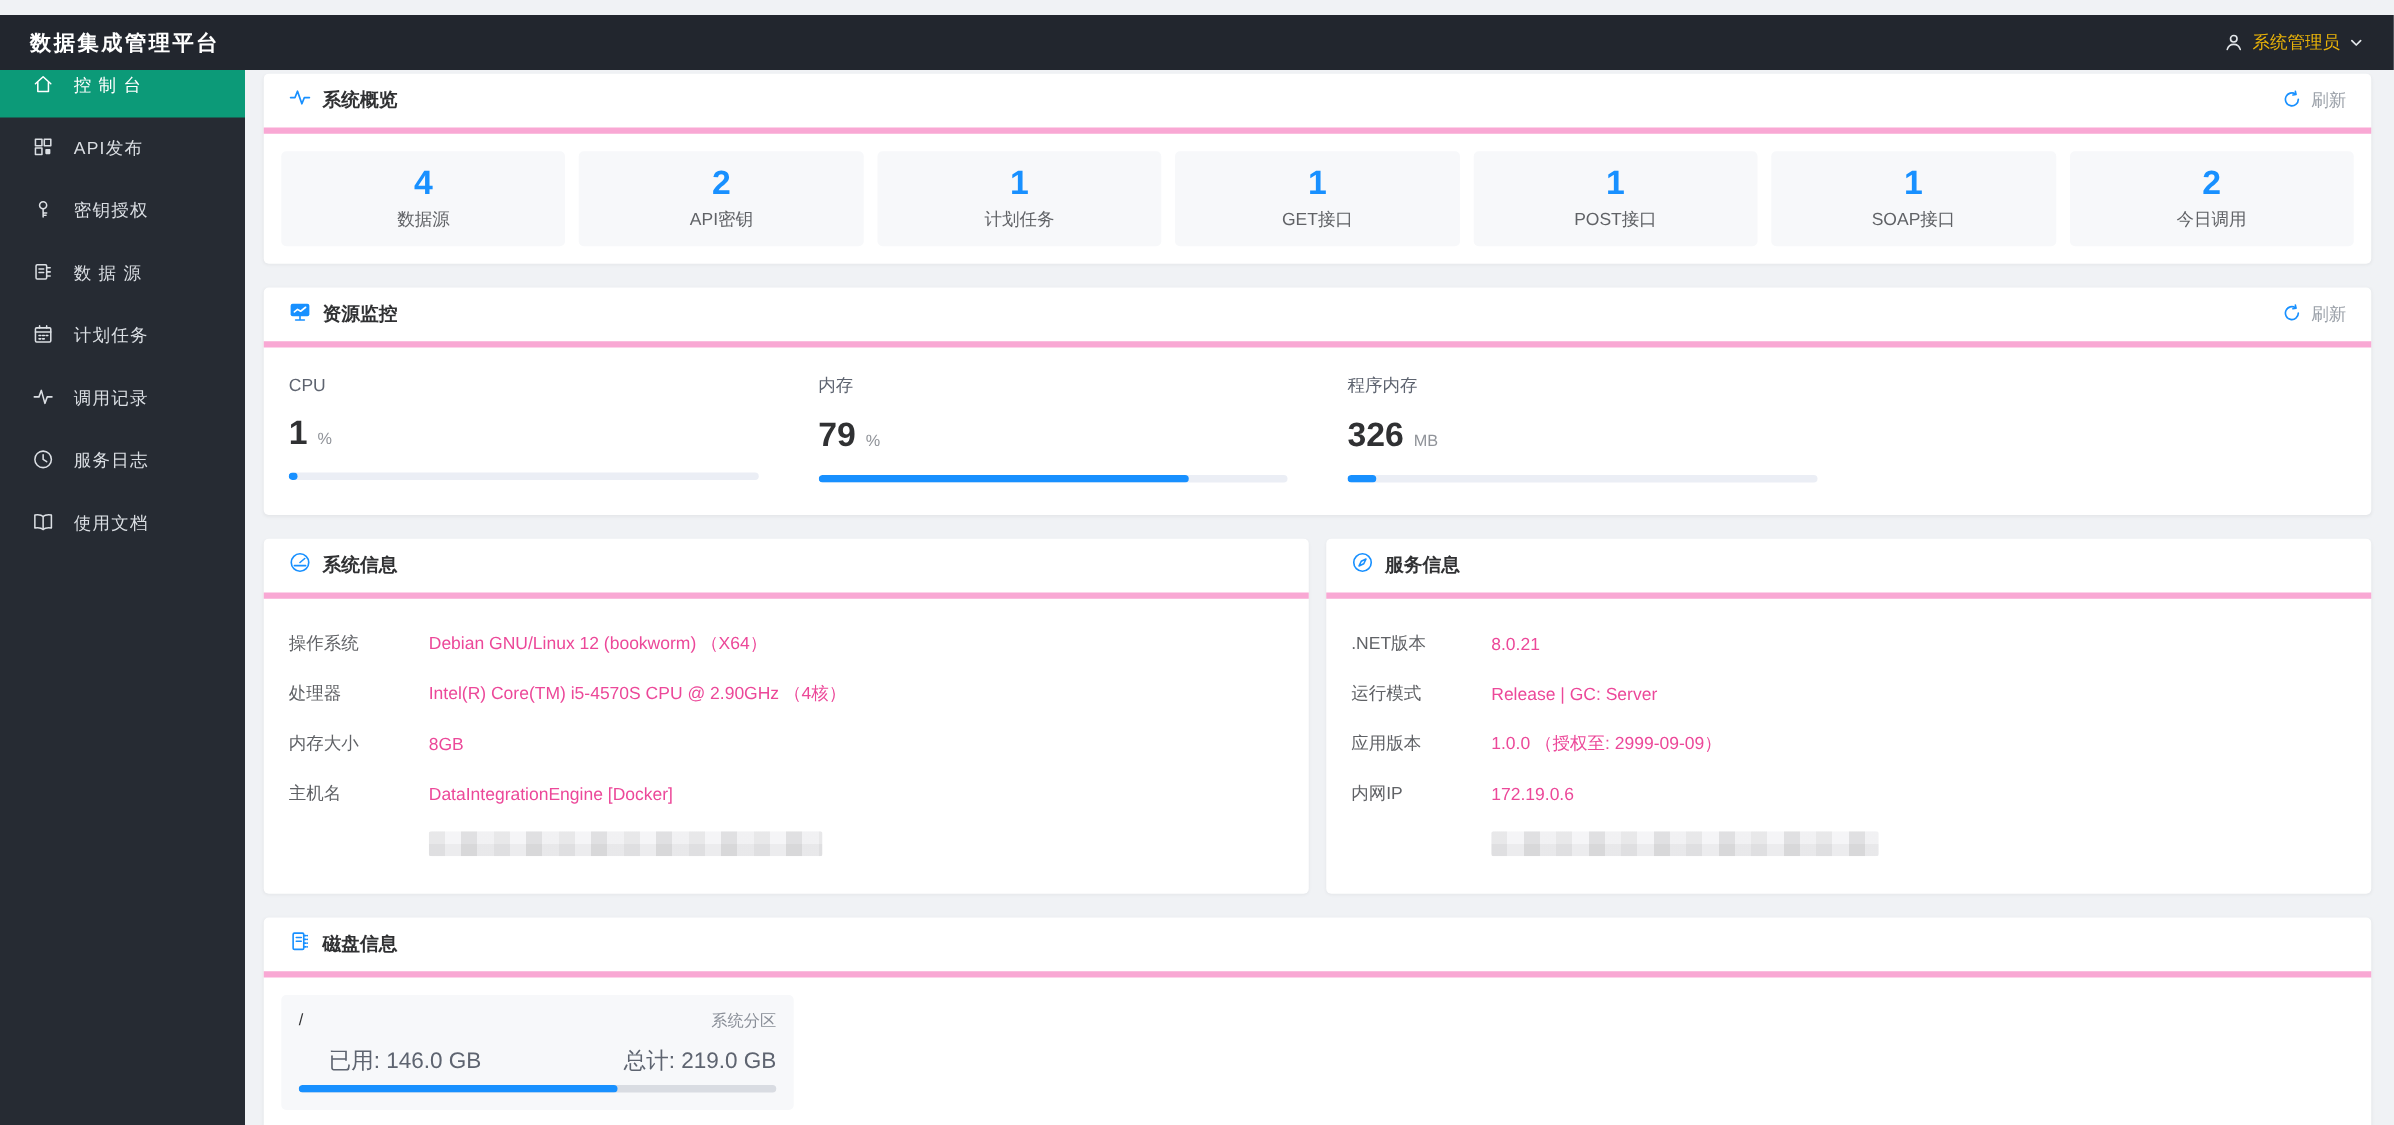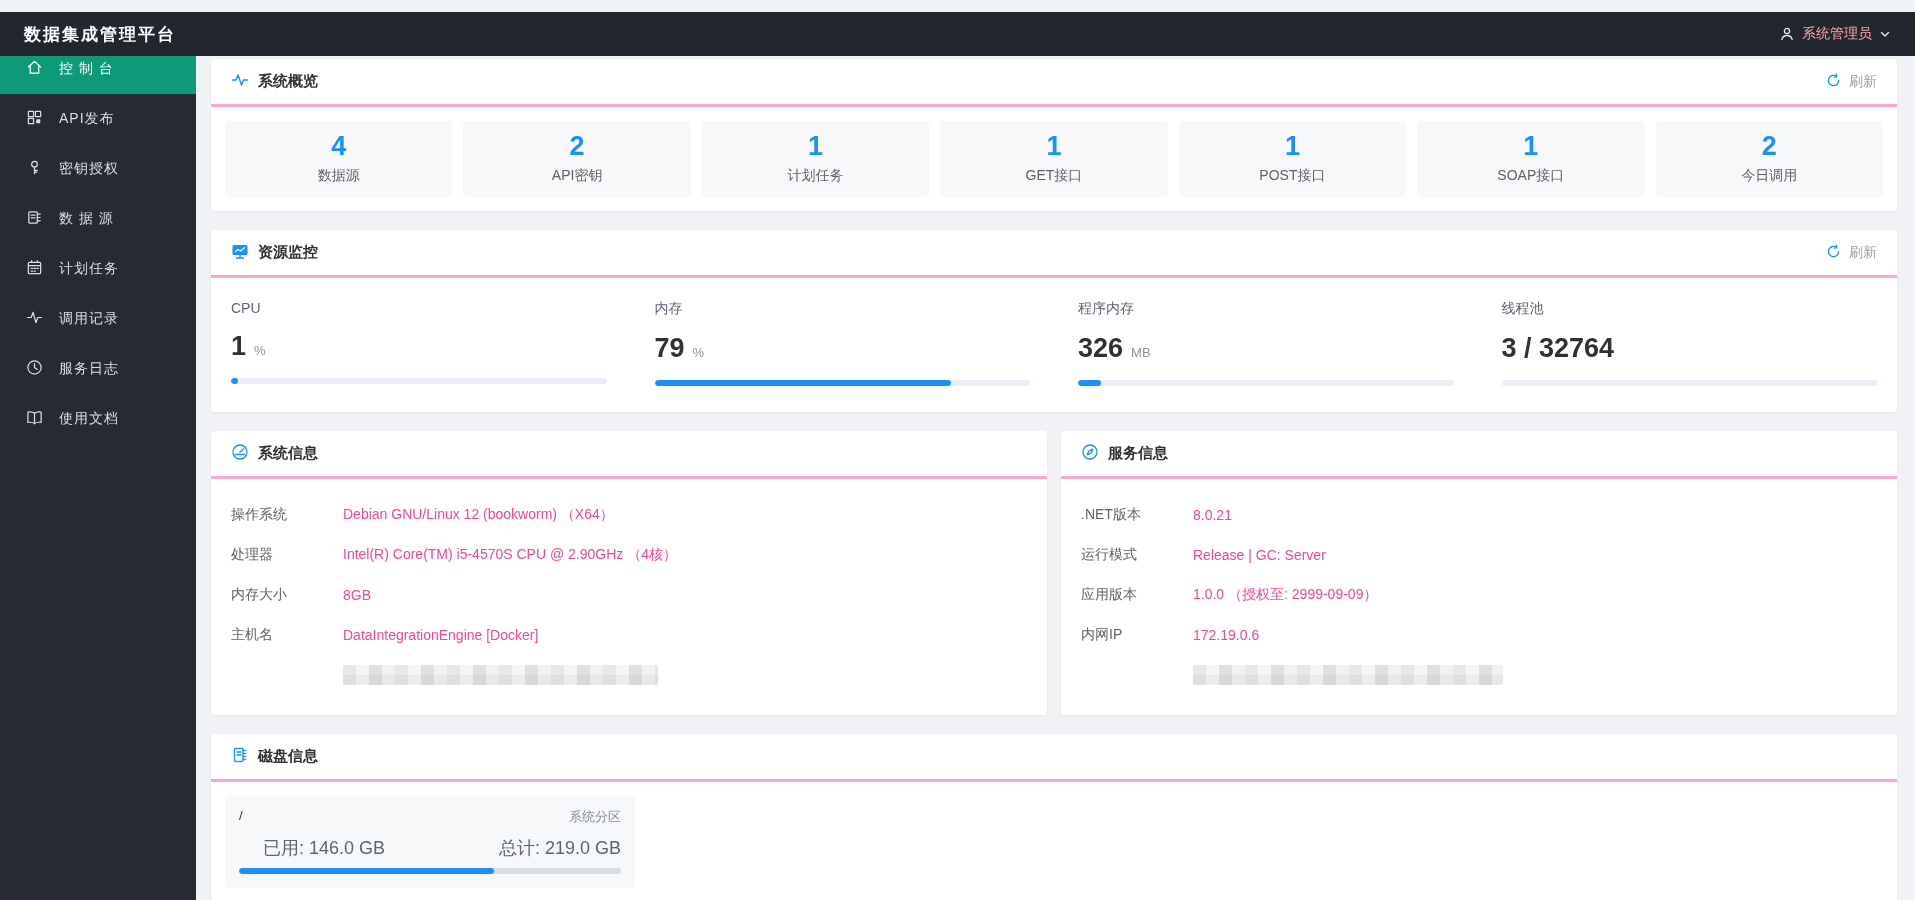--- a/index.html
+++ b/index.html
@@ -4,38 +4,38 @@
 <style>
   * { margin:0; padding:0; box-sizing:border-box; }
   html,body { width:1915px; height:900px; overflow:hidden;
     font-family:"Liberation Sans","DejaVu Sans",sans-serif; background:#f0f2f5; }
 
   
   .topbar { position:absolute; left:0; top:12px; width:1915px; height:44px;
     background:#22262e; display:flex; align-items:center; justify-content:space-between;
     padding:0 24px; z-index:5; }
   .topbar-title { color:#ffffff; font-size:17px; font-weight:bold; letter-spacing:2px; }
-  .topbar-user { display:flex; align-items:center; gap:7px; color:#fca5a5; font-size:14px; cursor:pointer;font-family:Liberation Serif, serif; }
+  .topbar-user { display:flex; align-items:center; gap:7px; color:#eab308; font-size:14px; cursor:pointer;font-family:Liberation Serif, serif; }
   .topbar-user svg { display:block; }
 
   
   .sidebar { position:absolute; left:0; top:44px; width:196px; height:856px;
     background:#262b33; }
   .menu-item { height:50px; display:flex; align-items:center; gap:16px;
     padding-left:26px; color:#dbdfe4; font-size:14px; letter-spacing:1px; cursor:pointer; }
   .menu-item svg { flex:0 0 auto; }
   .menu-item.active { background:#0c9a78; color:#ffffff; }
 
   
   .content { position:absolute; left:196px; top:44px; width:1719px; height:856px;
     padding:15px 18px 15px 15px; overflow:hidden; }
   .card { background:#ffffff; border-radius:4px; box-shadow:0 1px 3px rgba(0,0,0,0.05);
     margin-bottom:19px; }
   .card-header { height:48px; display:flex; align-items:center; gap:9px;
-    padding:0 20px; border-bottom:3px solid #f9a8d4; }
+    padding:0 20px; border-bottom:5px solid #f9a8d4; }
   .card-title { font-size:15px; font-weight:bold; color:#303133; }
   .spacer { flex:1; }
   .refresh-btn { display:flex; align-items:center; gap:8px; font-size:14px;
     color:#9aa0a8; cursor:pointer; }
 
   
   .stats-row { display:flex; gap:11px; padding:14px; }
   .stat-box { flex:1; background:#f7f8fa; border-radius:4px; height:76px;
     display:flex; flex-direction:column; align-items:center; justify-content:center; gap:7px; }
   .stat-value { color:#1890ff; font-size:27px; font-weight:bold; line-height:1; }
@@ -262,30 +262,20 @@
       <div>
         <div class="metric-label">程序内存</div>
         <div class="metric-value-row">
           <span class="metric-value">326</span>
           <span class="metric-unit">MB</span>
         </div>
         <div class="bar">
           <div class="bar-fill" style="width: 6%;"></div>
         </div>
       </div>
-      <div>
-        <div class="metric-label">线程池</div>
-        <div class="metric-value-row">
-          <span class="metric-value">3 / 32764</span>
-          <span class="metric-unit"></span>
-        </div>
-        <div class="bar">
-          <div class="bar-fill" style="width: 0%;"></div>
-        </div>
-      </div>
     </div>
   </div>
 
   <div class="info-grid">
     <div class="card">
       <div class="card-header">
         <span>
           <svg width="18" height="18" viewBox="0 0 18 18" fill="none" stroke="#1890ff" stroke-width="1.3">
             <circle cx="9" cy="9" r="7"></circle>
               <path d="M9 9 L12.8 5.8"></path>

